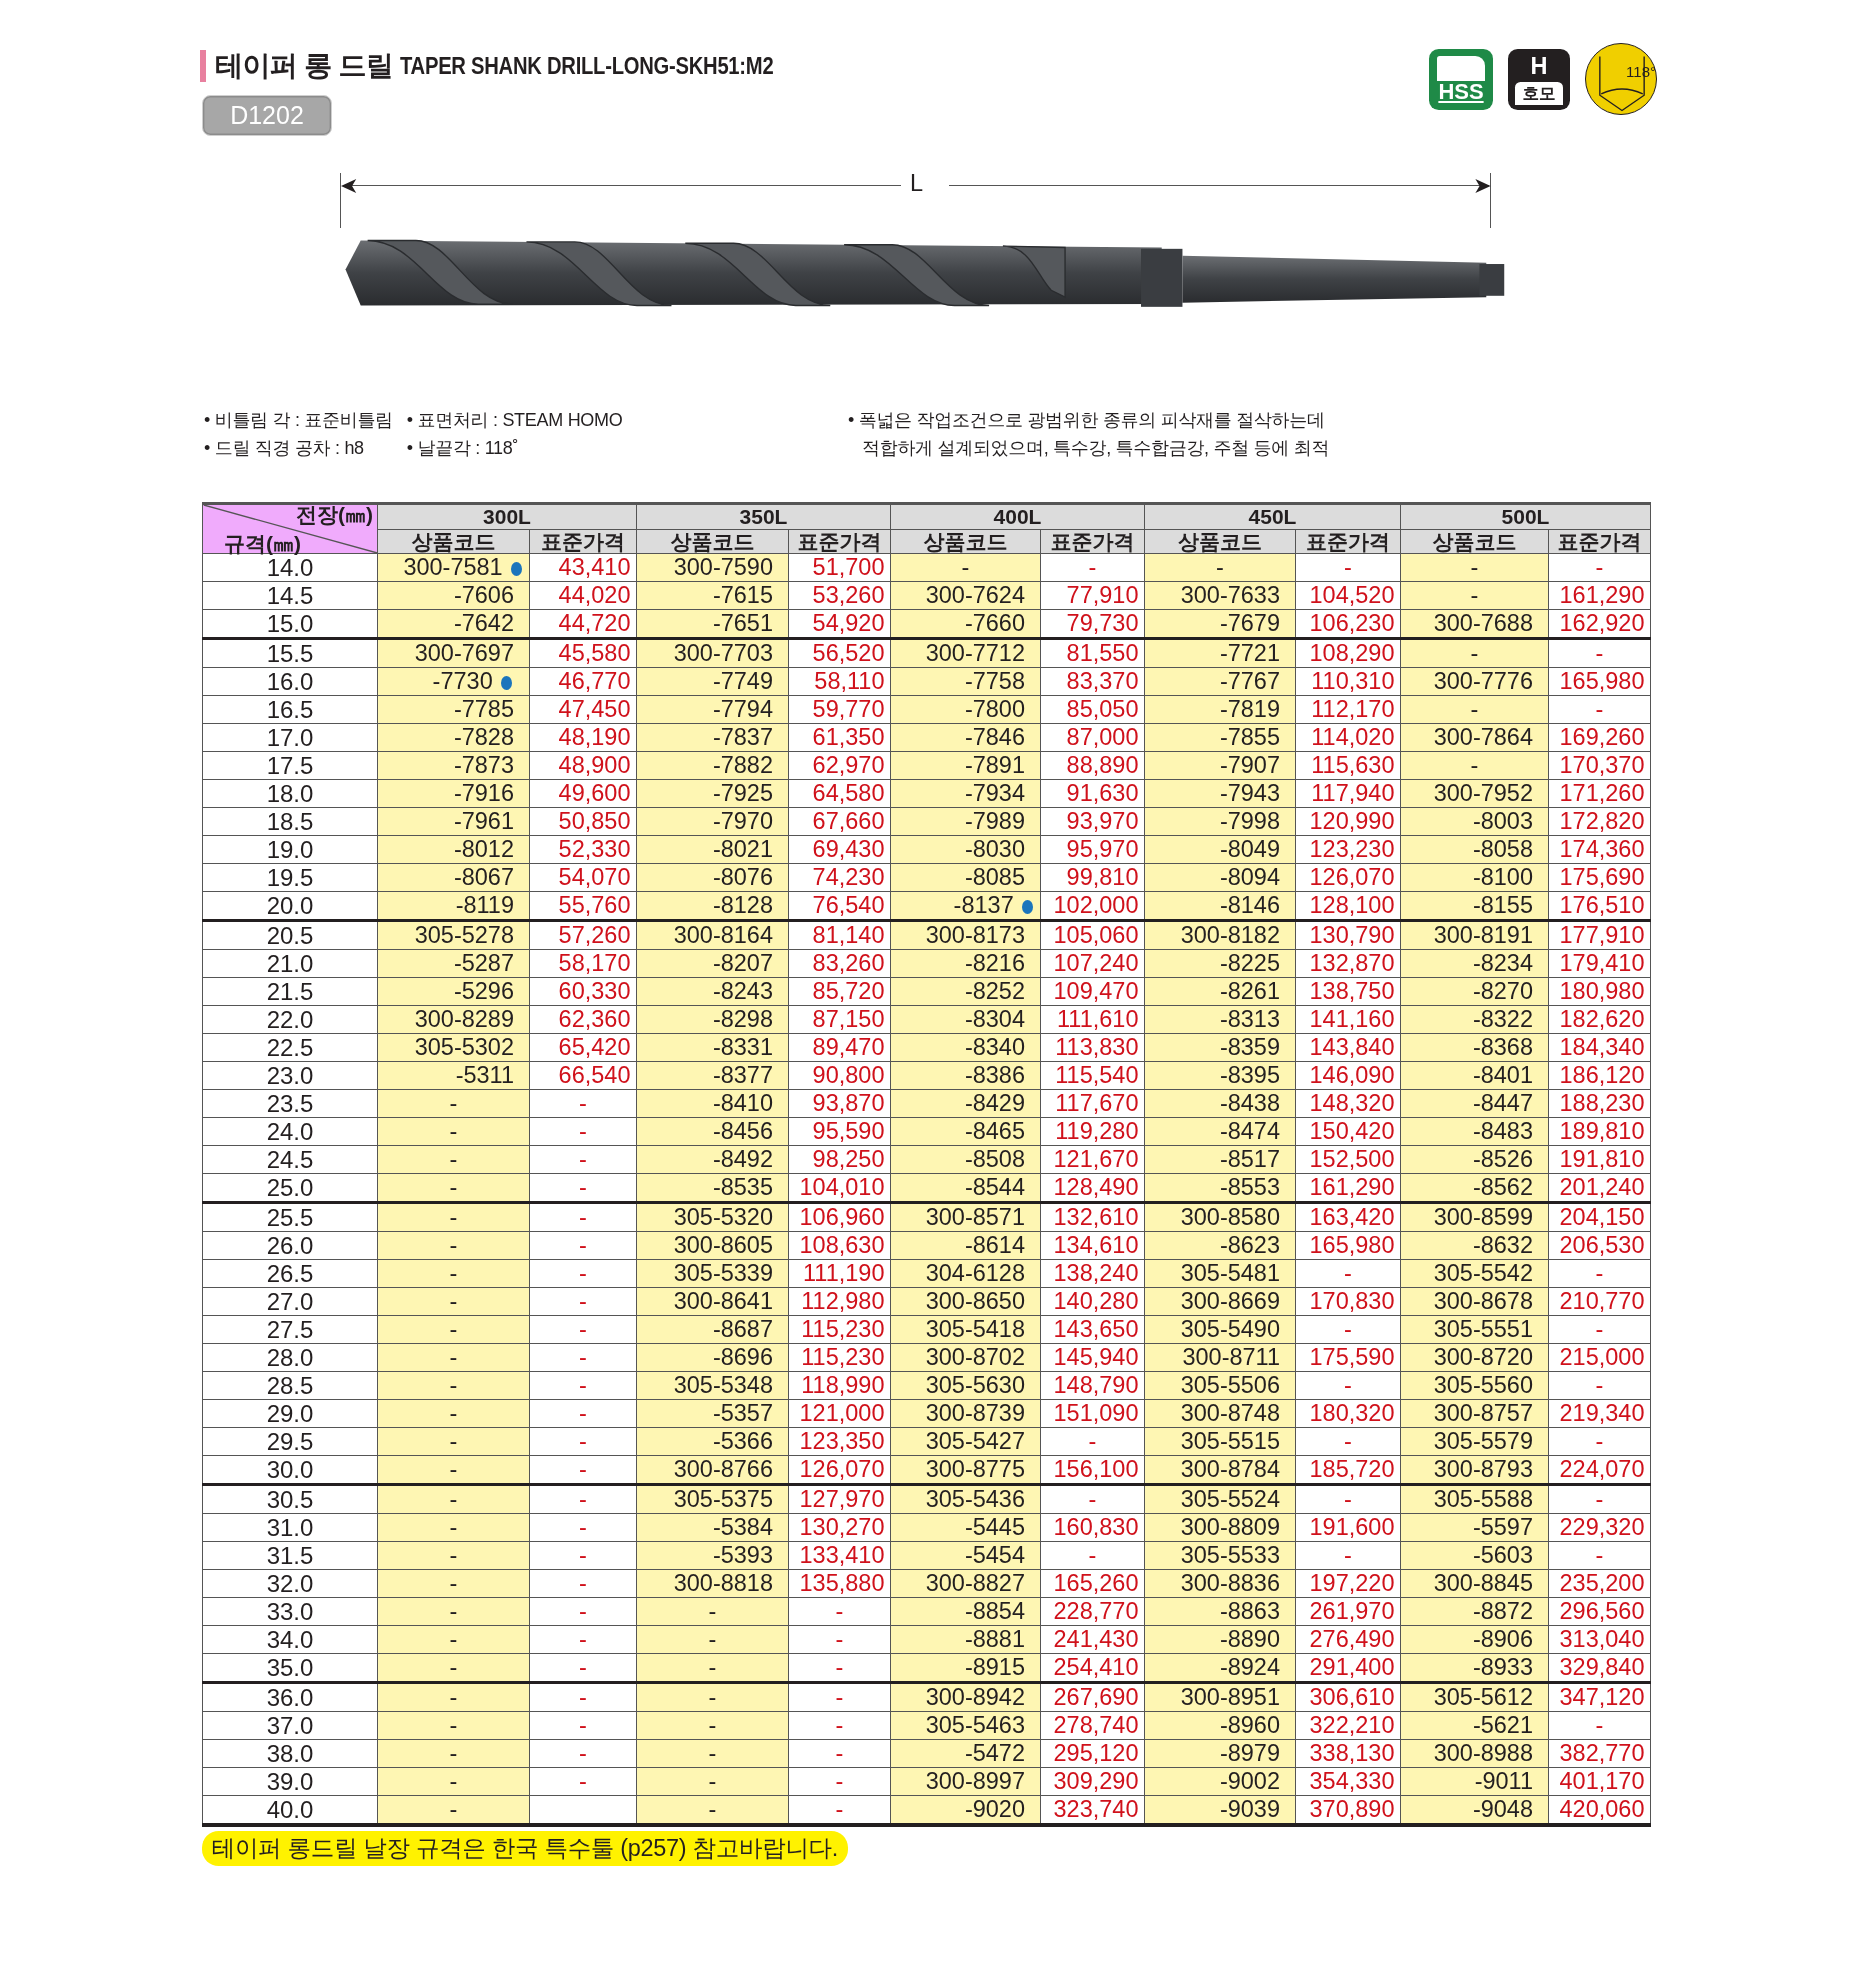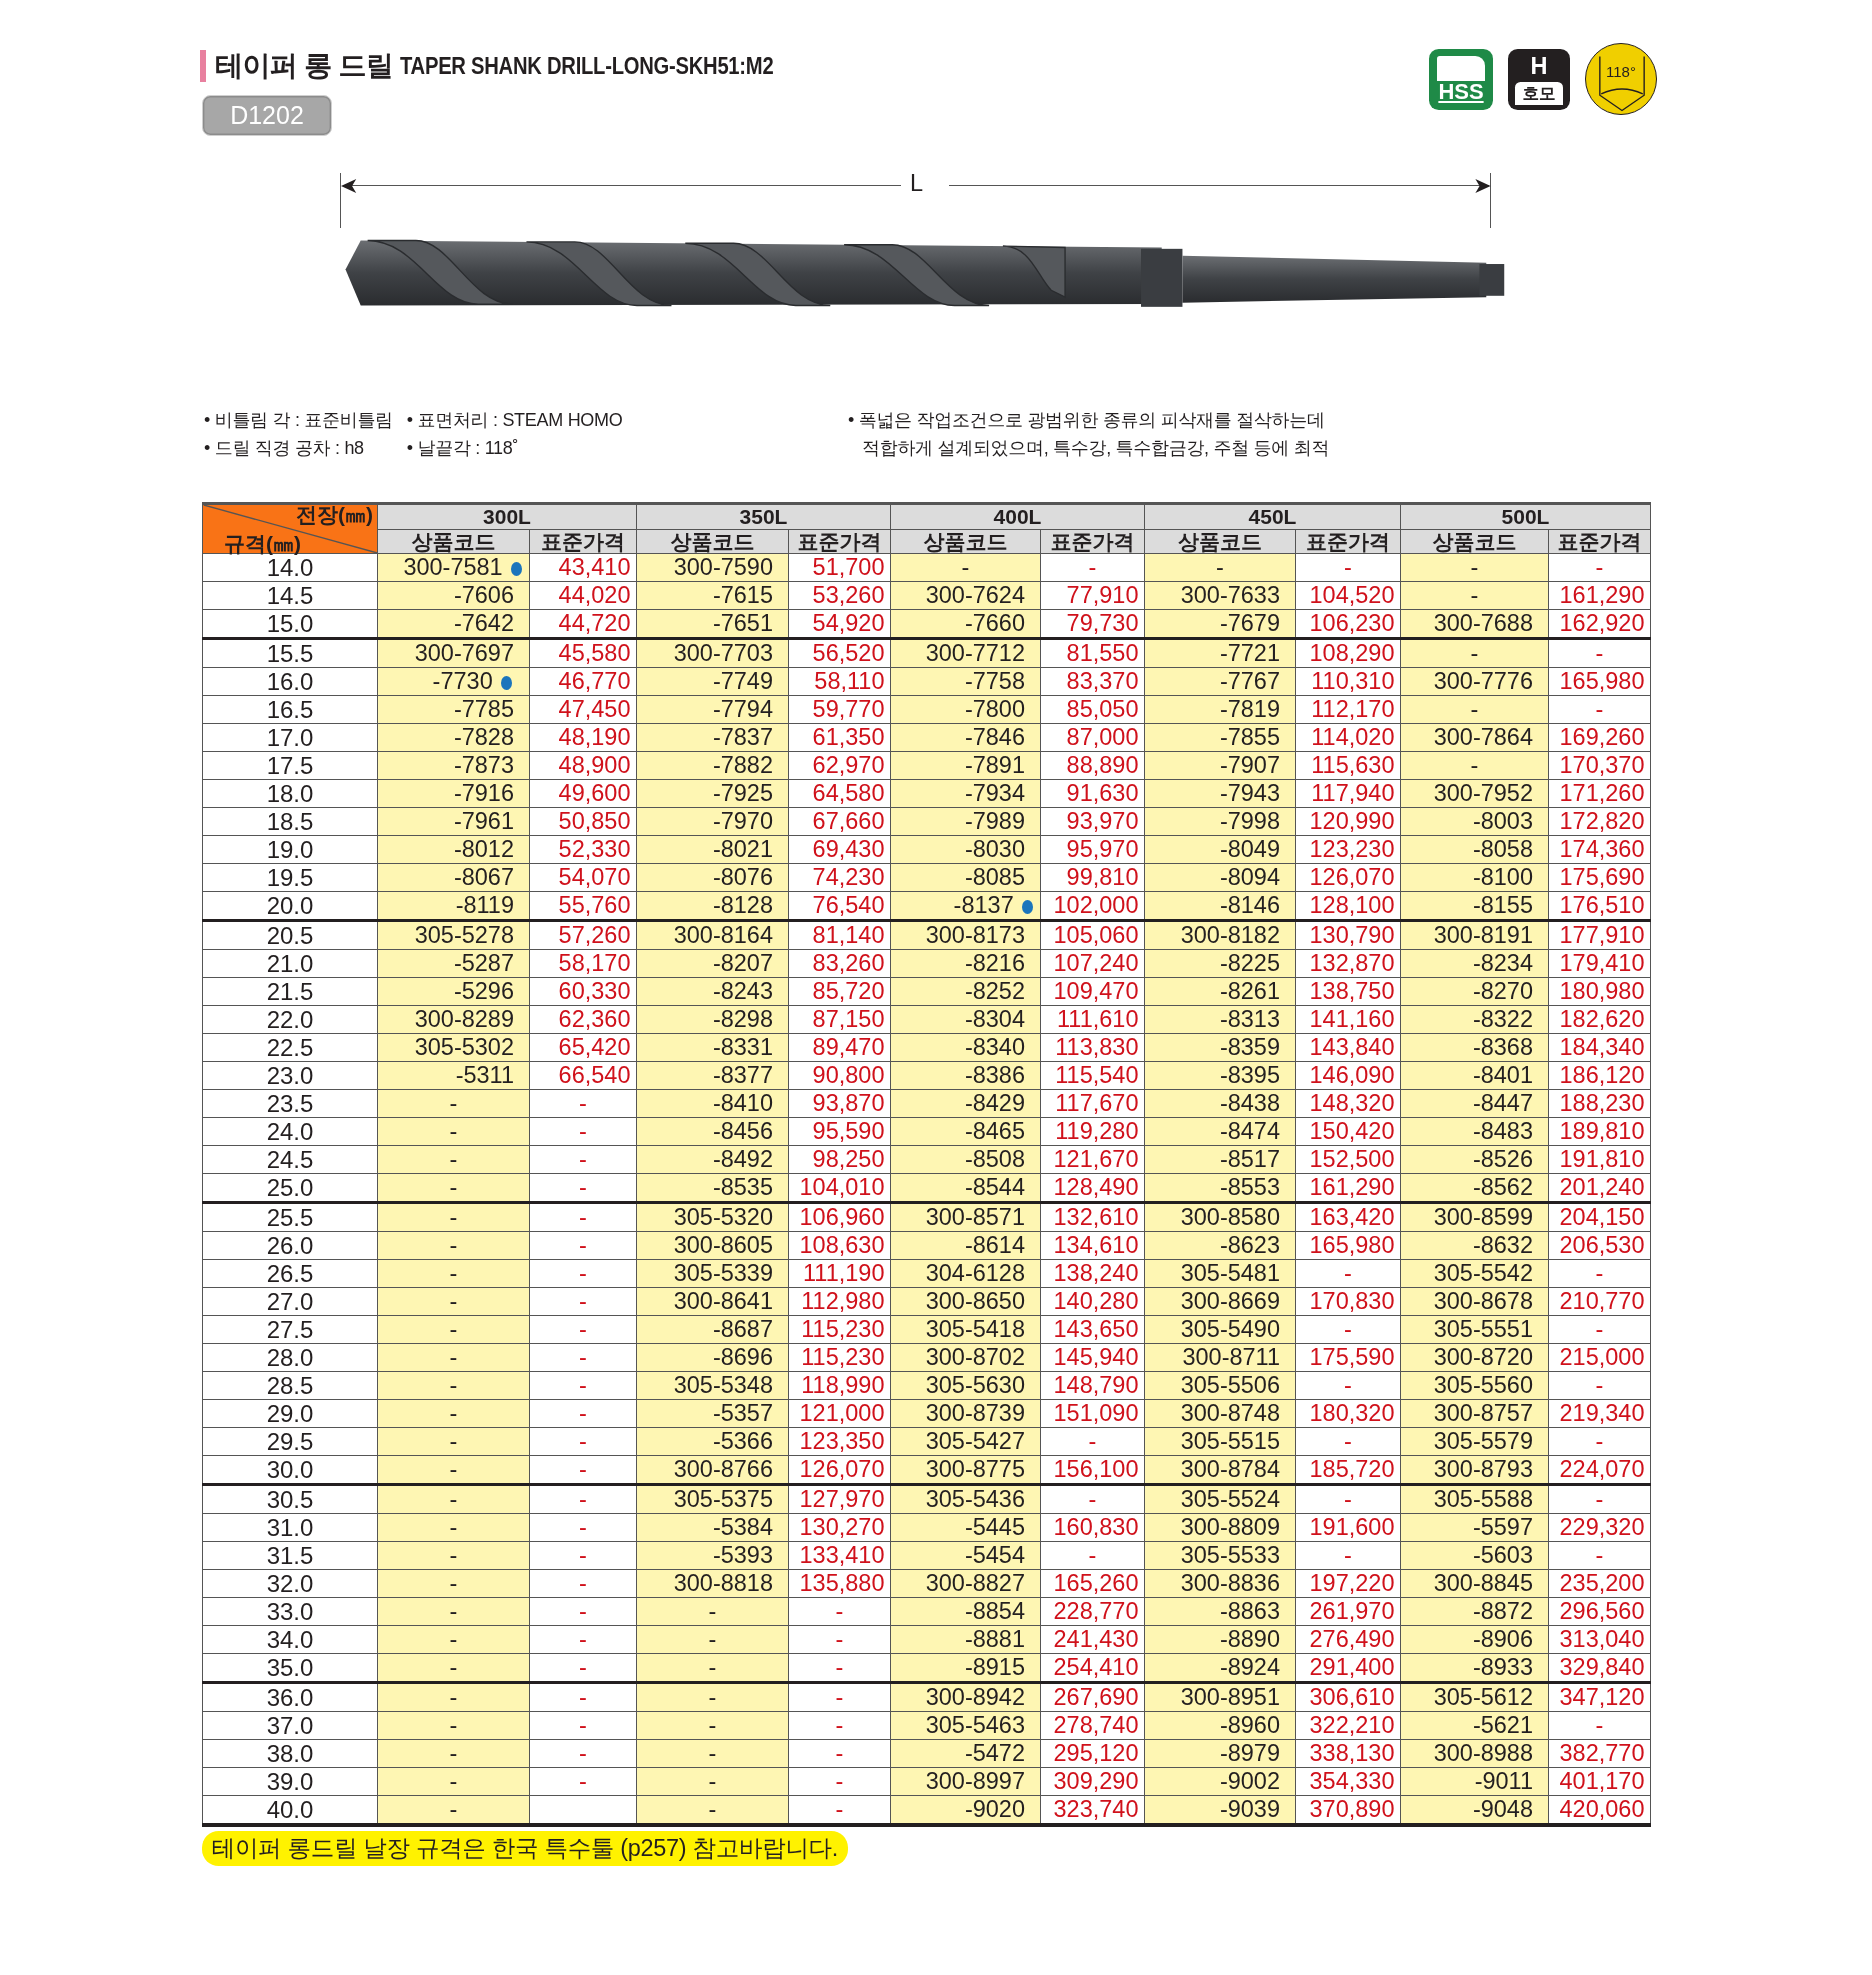--- a/index.html
+++ b/index.html
@@ -10,21 +10,21 @@
   .title-en{font-size:23.5px;font-weight:bold;margin-left:7px;letter-spacing:-0.3px;transform:scaleX(0.86);transform-origin:left center;display:inline-block;}
   .code-badge{position:absolute;left:202px;top:95px;width:128px;height:39px;border-radius:8.3px;background:#a7a7a7;border:1.4px solid #d0d0d0;box-shadow:0 0 0 1.4px #8c8c8c inset;color:#fff;font-size:25px;display:flex;align-items:center;justify-content:center;}
   .icons{position:absolute;left:1429px;top:43px;display:flex;gap:15px;align-items:center;}
   .icon-hss{width:64px;height:61px;background:#1f8a47;border-radius:9.7px;position:relative;}
   .icon-hss .notch{position:absolute;left:8.3px;top:7px;width:48px;height:25px;background:#fff;border-radius:2.8px 9.7px 0 0;}
   .icon-hss .lbl{position:absolute;left:0;right:0;bottom:4.1px;text-align:center;color:#fff;font-weight:bold;font-size:22px;text-decoration:underline;}
   .icon-h{width:62px;height:61px;background:#231f20;border-radius:9.7px;position:relative;color:#fff;text-align:center;}
   .icon-h .h{font-size:23.5px;font-weight:bold;padding-top:4.1px;}
   .icon-h .sub{position:absolute;left:7px;right:7px;bottom:4.1px;height:23.5px;background:#fff;color:#231f20;font-size:16.6px;font-weight:bold;line-height:23.5px;border-radius:5.5px 5.5px 0 0;}
   .icon-118{width:72px;height:72px;border-radius:50%;background:#f0cf00;border:1.4px solid #231f20;box-sizing:border-box;position:relative;}
-  .icon-118 .deg{position:absolute;top:19.3px;left:0;right:0;text-align:center;font-size:15px;}
+  .icon-118 .deg{position:absolute;top:19.3px;left:0;right:0;text-align:right;font-size:15px;}
   .icon-118 svg{position:absolute;left:0;top:0;}
   .dim{position:absolute;left:340px;top:173px;width:1152px;height:62px;}
   .dim .vl{position:absolute;top:0;width:1.4px;height:55px;background:#555;}
   .dim .hl{position:absolute;top:11.7px;height:1.4px;background:#555;}
   .dim .L{position:absolute;left:570px;top:-2.8px;font-size:23.5px;}
   .drill{position:absolute;left:340px;top:228px;}
   .specs{position:absolute;top:406px;font-size:18px;line-height:28px;letter-spacing:-0.3px;}
   .specs .row{white-space:nowrap;}
   .specs .gap{display:inline-block;width:14px;}
   table.spec{position:absolute;left:202px;top:502px;border-collapse:collapse;table-layout:fixed;width:1447px;font-size:23.5px;}
@@ -125,21 +125,21 @@
       <col style="width:102px">
     <col style="width:150px">
       <col style="width:104px">
     <col style="width:151px">
       <col style="width:105px">
     <col style="width:148px">
       <col style="width:102px">
   </colgroup>
   <thead>
     <tr>
-      <th rowspan="2" class="corner" style="background:#f97316;position:relative;">
+      <th rowspan="2" class="corner" style="background:#f0abfc;position:relative;">
         <svg style="position:absolute;left:0;top:0" width="175" height="48" viewBox="0 0 253 70">
             <line x1="0" y1="0" x2="253" y2="70" stroke="#555" stroke-width="2"></line>
           </svg>
         <span class="top">전장(㎜)</span>
         <span class="bot">규격(㎜)</span>
       </th>
       <th colspan="2">300L</th>
       <th colspan="2">350L</th>
       <th colspan="2">400L</th>
       <th colspan="2">450L</th>

